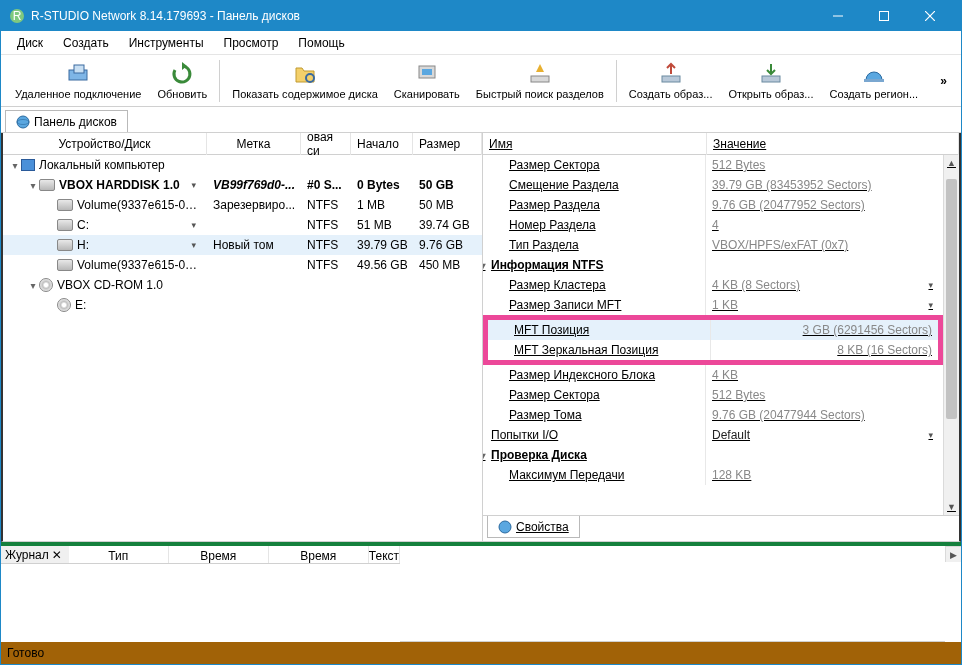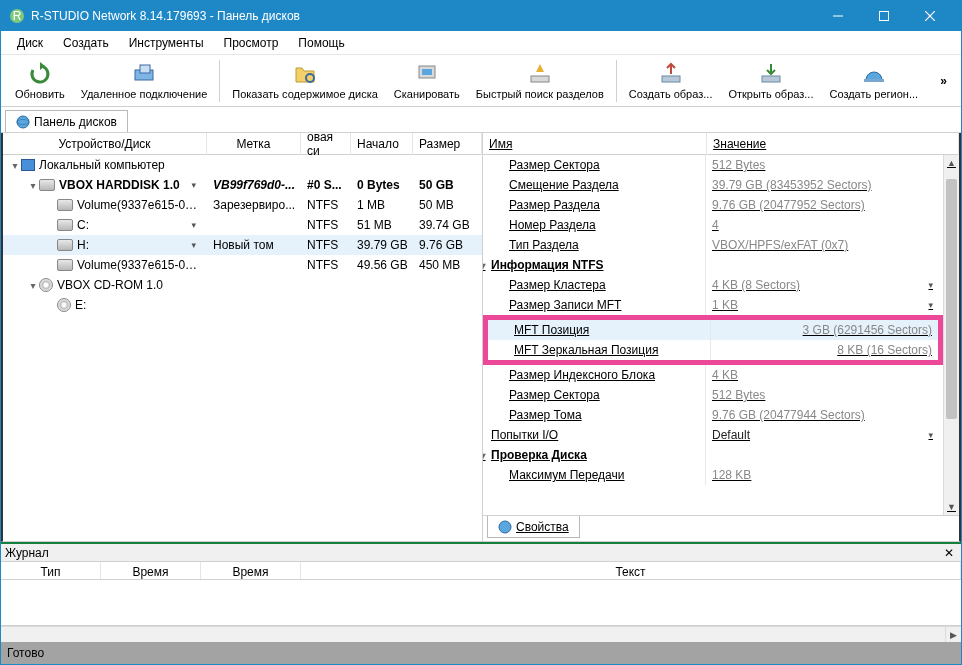--- a/index.html
+++ b/index.html
@@ -41,28 +41,28 @@
 .prow .pname { width: 222px; padding-left: 6px; overflow: hidden; white-space: nowrap; display: flex; align-items: center; height: 20px; }
 .prow .pval { flex: 1; color: #888; padding: 0 6px; overflow: hidden; white-space: nowrap; height: 20px; display: flex; align-items: center; border-left: 1px solid #e8e8e8; }
 .prow .pval.dd { color: #222; }
 .prow.bold .pname { font-weight: bold; }
 .prow.hl { background: #e5f1fb; }
 .hl-group { border: 5px solid #ec4899; text-align: right; }
 .scroll-y { width: 16px; background: #f0f0f0; border-left: 1px solid #dadada; display: flex; flex-direction: column; }
 .scroll-y .sbtn { height: 16px; display: flex; align-items: center; justify-content: center; color: #555; font-size: 9px; cursor: pointer; }
 .scroll-y .strack { flex: 1; position: relative; }
 .scroll-y .sthumb { position: absolute; left: 2px; right: 2px; background: #c2c2c2; border-radius: 2px; }
-.journal { height: 100px; border-top: 2px solid #15803d; display: flex; flex-direction: column; }
+.journal { height: 100px; border-top: 4px solid #15803d; display: flex; }
 .journal-head { display: flex; align-items: center; height: 18px; background: #f0f0f0; border-bottom: 1px solid #d0d0d0; padding: 0 4px; }
 .journal-head .jt { flex: 1; }
 .journal-head .jc { cursor: pointer; width: 16px; text-align: center; }
 .journal-cols { display: flex; height: 18px; border-bottom: 1px solid #d0d0d0; }
 .journal-cols .jh { text-align: center; padding: 3px 0; border-right: 1px solid #e5e5e5; }
 .journal-body { flex: 1; border-bottom: 1px solid #d0d0d0; }
-.status { height: 22px; background: #a3a3a3; display: flex; align-items: center; padding: 0 6px; }
+.status { height: 22px; background: #a16207; display: flex; align-items: center; padding: 0 6px; }
 </style>
 </head>
 <body>
 
 <div class="titlebar">
   <svg class="ico" viewBox="0 0 16 16">
       <circle cx="8" cy="8" r="7" fill="#7fc97f"></circle>
       <text x="8" y="12" text-anchor="middle" font-size="10" fill="#fff">R</text>
     </svg>
   <span class="title">R-STUDIO Network 8.14.179693 - Панель дисков</span>
@@ -88,31 +88,31 @@
     <div class="m">Диск</div>
     <div class="m">Создать</div>
     <div class="m">Инструменты</div>
     <div class="m">Просмотр</div>
     <div class="m">Помощь</div>
   </div>
 
 <div class="toolbar" id="toolbar">
 <div class="tb-btn">
       <svg class="ic" viewBox="0 0 24 24">
+        <rect x="3" y="8" width="18" height="10" fill="#7eb5e6" stroke="#3a6aa0"></rect>
+        <rect x="8" y="3" width="10" height="8" fill="#c8dff3" stroke="#3a6aa0"></rect>
+      </svg>
+      <span class="lbl">Удаленное подключение</span>
+    </div>
+    <div class="tb-btn">
+      <svg class="ic" viewBox="0 0 24 24">
         <path d="M12 4 A8 8 0 1 1 5 8" fill="none" stroke="#3a8a3a" stroke-width="3"></path>
         <polygon points="12,0 12,8 17,4" fill="#3a8a3a"></polygon>
       </svg>
       <span class="lbl">Обновить</span>
-    </div>
-    <div class="tb-btn">
-      <svg class="ic" viewBox="0 0 24 24">
-        <rect x="3" y="8" width="18" height="10" fill="#7eb5e6" stroke="#3a6aa0"></rect>
-        <rect x="8" y="3" width="10" height="8" fill="#c8dff3" stroke="#3a6aa0"></rect>
-      </svg>
-      <span class="lbl">Удаленное подключение</span>
     </div>
     <div class="tb-sep"></div>
     <div class="tb-btn">
       <svg class="ic" viewBox="0 0 24 24">
         <path d="M3 6 L9 6 L11 9 L21 9 L21 20 L3 20 Z" fill="#f4d06a" stroke="#c09a30"></path>
         <circle cx="17" cy="16" r="4" fill="none" stroke="#3a6aa0" stroke-width="2"></circle>
       </svg>
       <span class="lbl">Показать содержимое диска</span>
     </div>
     <div class="tb-btn">

